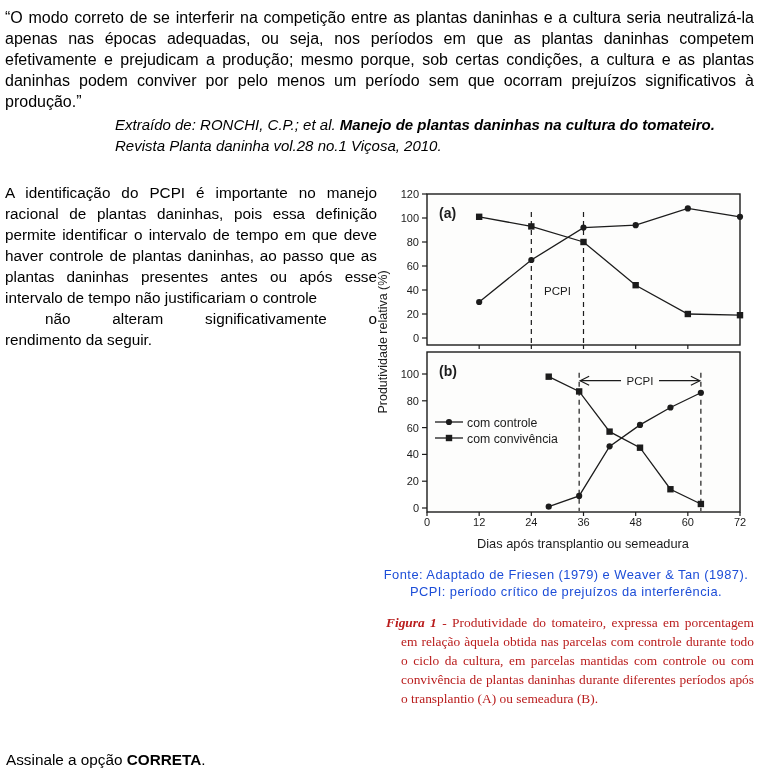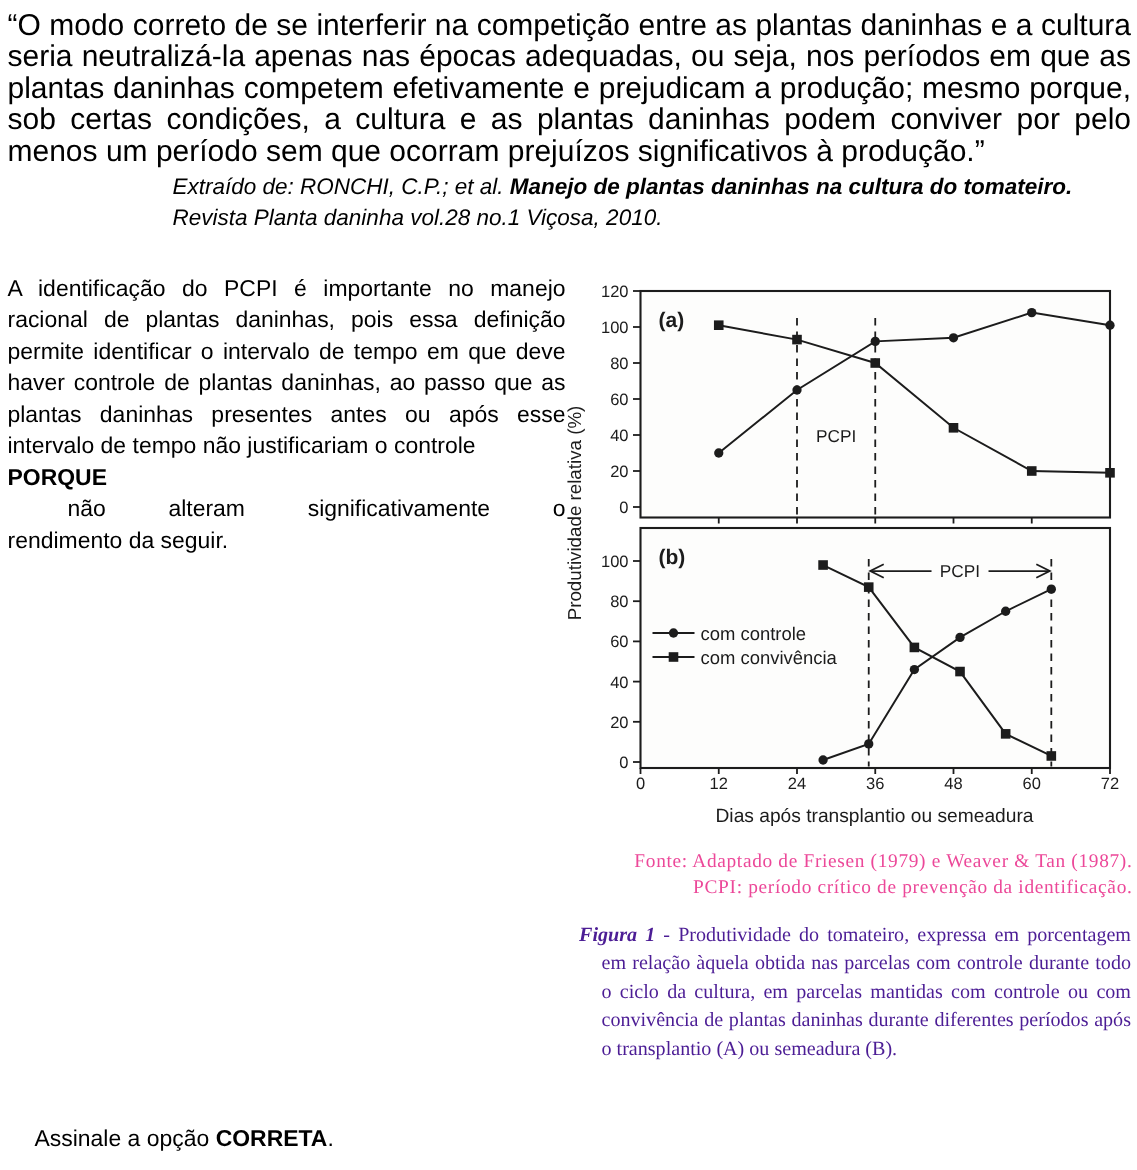--- a/index.html
+++ b/index.html
@@ -4,65 +4,64 @@
 <style>
   * { box-sizing: border-box; }
   html,body { margin:0; padding:0; }
   body {
     width:758px; height:780px; position:relative; overflow:hidden;
     background:#ffffff; color:#000;
     font-family:"Liberation Sans", sans-serif;
     padding:6px 4px 0 5px;
   }
   .quote {
-    font-size:20px; line-height:21px; text-align:justify; width:749px; margin:1px 0 0 0;
+    font-size:16px; line-height:21px; text-align:justify; width:749px; margin:1px 0 0 0;
   }
   .citation {
     font-size:15px; line-height:21px; font-style:italic;
     margin:2px 0 0 110px; width:642px;
   }
   .citation b { font-weight:bold; }
   .cols { display:flex; margin-top:26px; }
   .left-col {
     width:372px; font-size:15.3px; line-height:21px; text-align:justify;
     flex:0 0 372px;
   }
   .left-col p { margin:0; }
   .assertion1 { margin-top:37px; }
   .porque { font-weight:bold; margin-top:9px; }
   .a2 { margin-top:9px; }
   .a2l1 { display:block; text-align:justify; text-align-last:justify;margin-left:40px; }
   .right-col { width:378px; flex:0 0 378px; }
   svg { display:block; overflow:visible; }
   svg text { font-family:"Liberation Sans", sans-serif; }
   .fonte {
-    font-family:Liberation Serif, serif; font-size:12.9px; line-height:17px;
-    text-align:right; letter-spacing:0.45px; margin-top:6px; color:#ec4899;
+    font-family:Liberation Sans, sans-serif; font-size:12.9px; line-height:17px;
+    text-align:center; letter-spacing:0.45px; margin-top:6px; color:#1d4ed8;
   }
   .caption {
     font-family:"Liberation Serif", serif; font-size:13.4px; line-height:19px;
-    text-align:justify; color:#4c1d95;
+    text-align:justify; color:#b91c1c;
     margin:13px 0 0 9px; width:368px;
     padding-left:15px; text-indent:-15px;
   }
   .cap-label { font-weight:bold; font-style:italic; }
-  .footer { position:absolute; left:6px; top:751px; font-size:15.3px;margin-left:17px; }
+  .footer { position:absolute; left:6px; top:751px; font-size:15.3px; }
   .footer b { font-weight:bold; }
 </style>
 </head>
 <body>
 
 <div class="quote">“O modo correto de se interferir na competição entre as plantas daninhas e a cultura seria neutralizá-la apenas nas épocas adequadas, ou seja, nos períodos em que as plantas daninhas competem efetivamente e prejudicam a produção; mesmo porque, sob certas condições, a cultura e as plantas daninhas podem conviver por pelo menos um período sem que ocorram prejuízos significativos à produção.”</div>
 
 <div class="citation"><span>Extraído de: RONCHI, C.P.; et al. </span><b>Manejo de plantas daninhas na cultura do tomateiro.</b><span> Revista Planta daninha vol.28 no.1 Viçosa, 2010.</span></div>
 
 <div class="cols">
   <div class="left-col">
     <p class="assertion1">A identificação do PCPI é importante no manejo racional de plantas daninhas, pois essa definição permite identificar o intervalo de tempo em que deve haver controle de plantas daninhas, ao passo que as plantas daninhas presentes antes ou após esse intervalo de tempo não justificariam o controle</p>
-    <p class="porque">PORQUE</p>
     <p class="a2"><span class="a2l1">não alteram significativamente o</span><span>rendimento da seguir.</span></p>
   </div>
 
   <div class="right-col">
     <svg id="fig-chart" width="378" height="378" viewBox="0 0 378 378">
         <g>
           <rect x="50" y="12" width="313" height="151" fill="#fdfdfc" stroke="#1c1c1c" stroke-width="1.4"></rect>
           <line x1="45" y1="156" x2="50" y2="156" stroke="#1c1c1c" stroke-width="1.2"></line>
           <text x="42" y="160" text-anchor="end" font-size="11" fill="#1c1c1c">0</text>
           <line x1="45" y1="132" x2="50" y2="132" stroke="#1c1c1c" stroke-width="1.2"></line>
@@ -168,19 +167,19 @@
             <line x1="58" y1="256" x2="86" y2="256" stroke="#1c1c1c" stroke-width="1.3"></line>
             <rect x="68.8" y="252.8" width="6.4" height="6.4" fill="#1c1c1c"></rect>
             <text x="90" y="260.5" font-size="12.3" fill="#1c1c1c">com convivência</text>
           </g>
         </g>
         <text x="10" y="160" text-anchor="middle" font-size="12.5" fill="#1c1c1c" transform="rotate(-90 10 160)">Produtividade relativa (%)</text>
         <text x="206" y="366" text-anchor="middle" font-size="12.8" fill="#1c1c1c">Dias após transplantio ou semeadura</text>
       </svg>
     <div class="fonte">
       <div>Fonte: Adaptado de Friesen (1979) e Weaver &amp; Tan (1987).</div>
-      <div>PCPI: período crítico de prevenção da identificação.</div>
+      <div>PCPI: período crítico de prejuízos da interferência.</div>
     </div>
     <p class="caption"><span class="cap-label">Figura 1</span> <span>- Produtividade do tomateiro, expressa em porcentagem em relação àquela obtida nas parcelas com controle durante todo o ciclo da cultura, em parcelas mantidas com controle ou com convivência de plantas daninhas durante diferentes períodos após o transplantio (A) ou semeadura (B).</span></p>
   </div>
 </div>
 
 <div class="footer"><span>Assinale a opção </span><b>CORRETA</b><span>.</span></div>
 
 </body></html>

